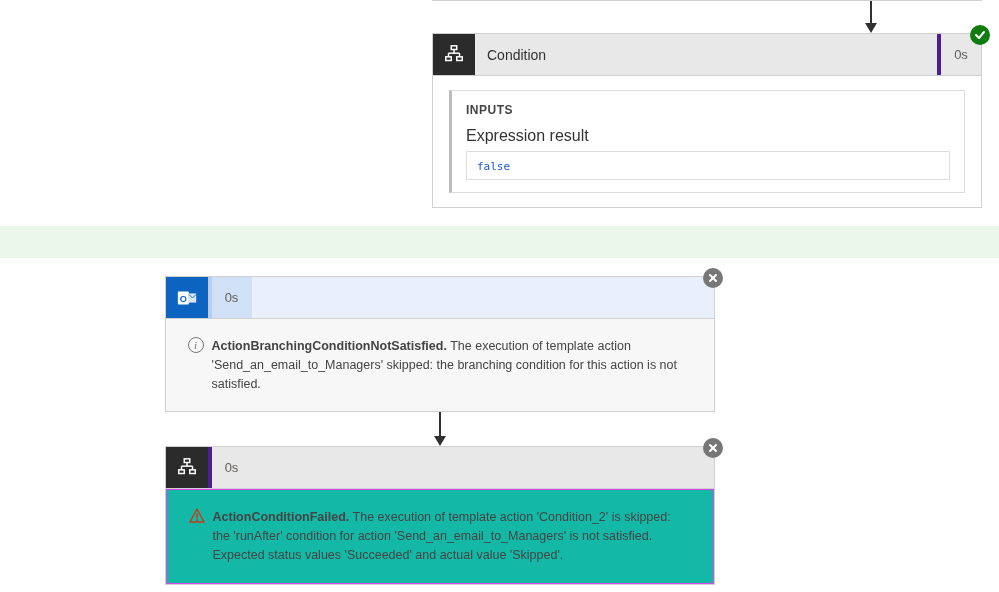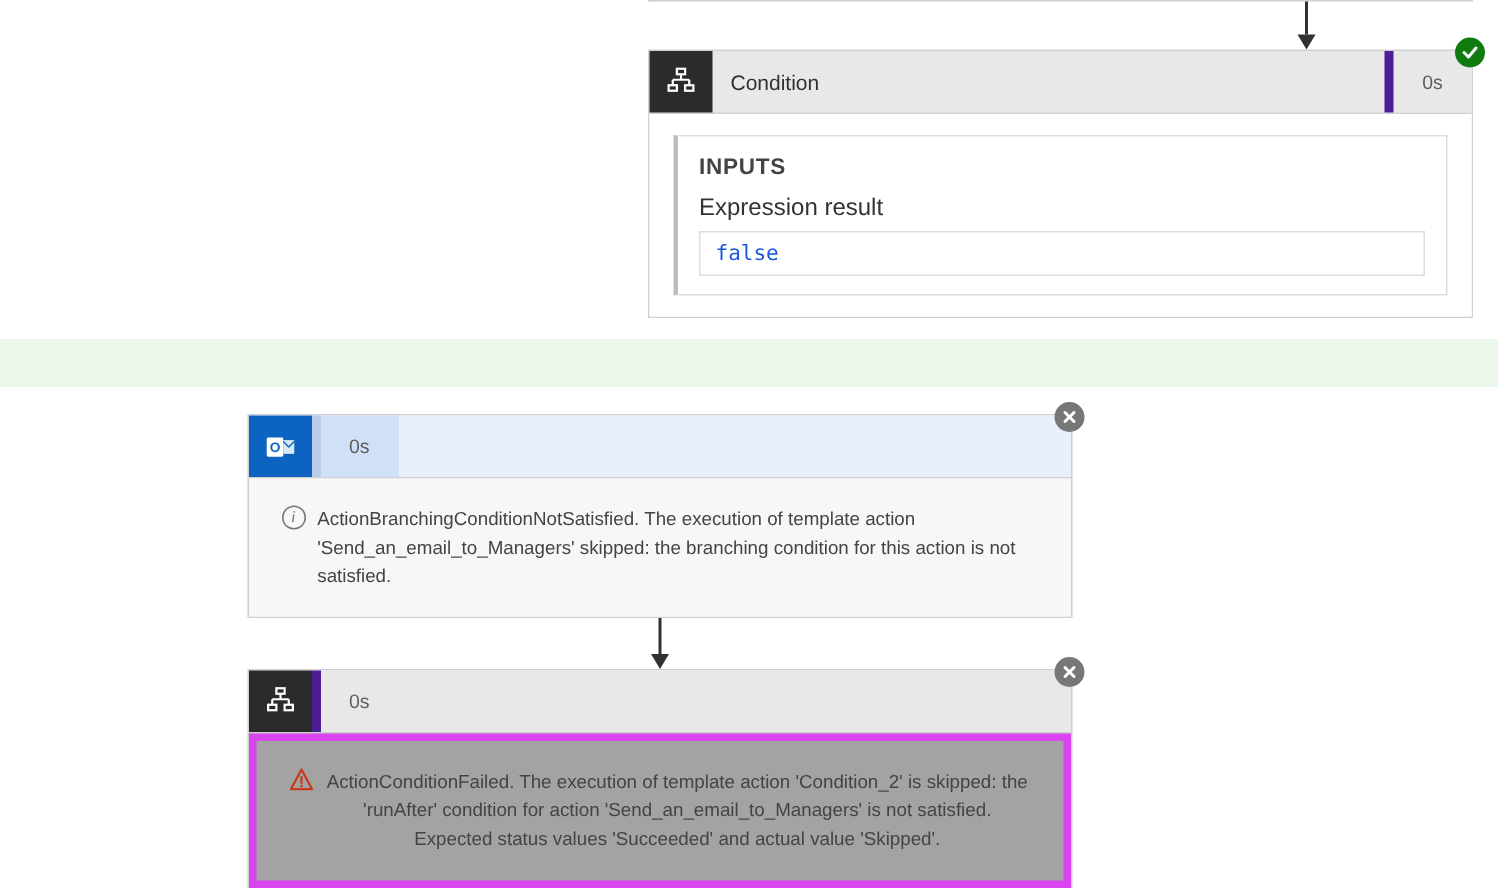--- a/index.html
+++ b/index.html
@@ -54,25 +54,25 @@
     .card-header.dark .icon-box { background: #2b2b2b; }
     .card-header .title {
       flex: 1;
       display: flex;
       align-items: center;
       padding: 0 12px;
       color: #323130;
       font-size: 14px;
     }
     .card-header .duration {
-      width: 58px;
+      width: 44px;
       display: flex;
       align-items: center;
       justify-content: center;
-      border-left: 6px solid #4c1d95;
+      border-left: 4px solid #4c1d95;
       color: #605e5c;
       font-size: 13px;
       background: #e8e8e8;
     }
 
     .badge {
       position: absolute;
       top: -9px;
       right: -9px;
       width: 20px;
@@ -87,34 +87,34 @@
     .badge svg { display:block; }
 
     .card-body { padding: 14px 16px; background:#fff; }
 
     .inputs-box {
       border: 1px solid #ddd;
       padding: 12px 14px;
       border-left: 3px solid #bdbdbd;
     }
     .inputs-box .inputs-title {
-      font-size: 15px;
+      font-size: 12px;
       font-weight: 600;
       color: #444;
       letter-spacing: 0.5px;
       margin-bottom: 10px;
     }
     .expr-label { font-size: 16px; color:#333; margin-bottom:6px; }
     .expr-value-box {
       border: 1px solid #ddd;
       padding: 6px 10px;
     }
     .expr-value-box .val {
       font-family: Consolas, monospace;
-      font-size: 14px;
+      font-size: 11px;
       color: #1a56db;
     }
 
     
     .green-band {
       background: #eaf7ea;
       height: 32px;
       width: 100%;
     }
 
@@ -140,27 +140,26 @@
     }
     .msg-body .line1 { display:flex; gap:8px; align-items:flex-start; }
     .info-icon {
       width:16px;height:16px;flex:0 0 16px;
       border:1.5px solid #777;border-radius:50%;
       font-size:11px;color:#777;
       display:flex;align-items:center;justify-content:center;
       font-style: italic;
       font-family: Georgia, serif;
     }
-    .bold { font-weight:400; }
+    .bold { font-weight:700; }
 
     
     .msg-body.error {
-      background: #a3a3a3;
-      border: 5px solid #d946ef;
-      text-align: center;
+      background: #14b8a6;
+      border: 1px solid #d946ef;
     }
     .warn-icon {
       width:16px;height:16px;flex:0 0 16px;
       color:#c43b1d;
       display:flex;align-items:center;justify-content:center;
     }
 
     
     .zone-top {
       position: absolute;

